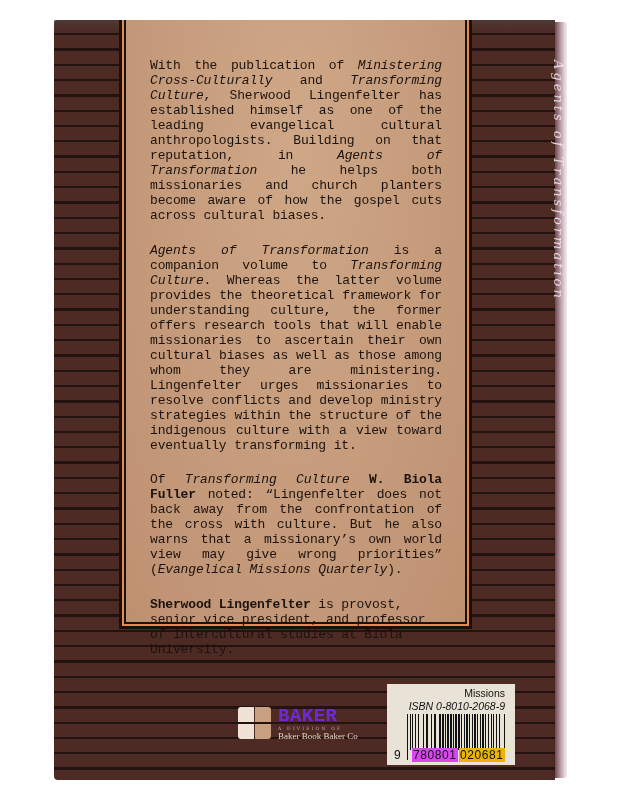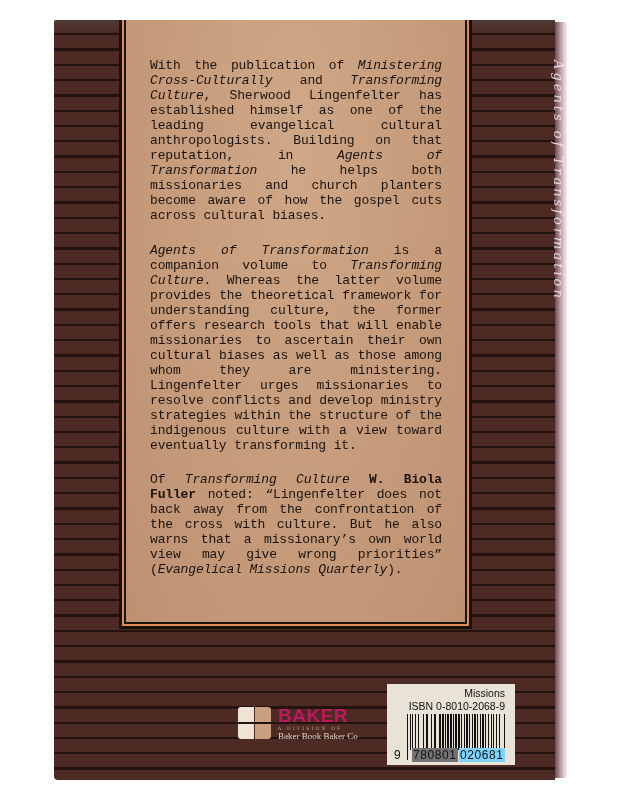--- a/index.html
+++ b/index.html
@@ -59,72 +59,73 @@
   .panel-text i { font-style: italic; }
   .panel-text b { font-weight: bold; }
 
   .logo {
     position: absolute; left: 238px; top: 707px; width: 115px; height: 34px;
   }
   .logo-blocks { position: absolute; left: 0; top: 0; width: 35px; height: 34px; }
   .blk { position: absolute; width: 16px; height: 15px; }
   .logo-name {
     position: absolute; left: 40px; top: -2px;
-    font-family: Liberation Sans, sans-serif; font-weight: bold;
-    font-size: 19px; color: #be185d; letter-spacing: 0.5px;
+    font-family: Liberation Mono, monospace; font-weight: bold;
+    font-size: 19px; color: #6d28d9; letter-spacing: 0.5px;
   }
   .logo-division {
     position: absolute; left: 40px; top: 19px;
     font-family: "DejaVu Serif", "Liberation Serif", serif;
     font-size: 4.5px; letter-spacing: 2.2px; color: #cfa98d; white-space: nowrap;
   }
   .logo-company {
     position: absolute; left: 40px; top: 24px;
     font-family: "Liberation Serif", "DejaVu Serif", serif;
     font-size: 9px; color: #e8d3c2; white-space: nowrap;
   }
 
   .barcode-label {
     position: absolute; left: 387px; top: 684px; width: 128px; height: 81px;
     background: #e9e2d6;
     font-family: "Liberation Sans", "DejaVu Sans", sans-serif; color: #111;
   }
   .bc-cat { position: absolute; right: 10px; top: 3px; font-size: 10.5px; }
-  .bc-isbn { position: absolute; right: 10px; top: 16px; font-size: 10.5px; white-space: nowrap; }
+  .bc-isbn { position: absolute; right: 10px; top: 16px; font-size: 10.5px; white-space: nowrap; font-style: italic; }
   .bc-bars {
     position: absolute; left: 20px; top: 30px; width: 98px; height: 36px;
     background: repeating-linear-gradient(to right,
       #111 0px, #111 1.2px, transparent 1.2px, transparent 2.6px,
       #111 2.6px, #111 4.4px, transparent 4.4px, transparent 5.5px,
       #111 5.5px, #111 6.2px, transparent 6.2px, transparent 8.1px);
   }
   .bc-guard { position: absolute; top: 30px; width: 1.4px; height: 46px; background: #111; }
   .bc-first { position: absolute; left: 7px; top: 64px; font-size: 12px; }
-  .bc-left { position: absolute; left: 25px; top: 64px; font-size: 12px; background: #737373; padding: 0 1px; letter-spacing: 0.6px; }
-  .bc-right { position: absolute; left: 72px; top: 64px; font-size: 12px; background: #7dd3fc; padding: 0 1px; letter-spacing: 0.6px; }
+  .bc-left { position: absolute; left: 25px; top: 64px; font-size: 12px; background: #d946ef; padding: 0 1px; letter-spacing: 0.6px; }
+  .bc-right { position: absolute; left: 72px; top: 64px; font-size: 12px; background: #eab308; padding: 0 1px; letter-spacing: 0.6px; }
 </style>
 </head>
 <body>
 
 <div class="book">
   <div class="book-top-shade"></div>
 </div>
 
 <div class="spine"></div>
 <div class="spine-title">Agents of Transformation</div>
 
 <div class="frame-outer"></div>
 <div class="frame-orange"></div>
 <div class="frame-inner"></div>
 <div class="panel"></div>
 
 <div class="panel-text">
   <p><span>With the publication of </span><i>Ministering Cross-Culturally</i><span> and </span><i>Transforming Culture</i><span>, Sherwood Lingenfelter has established himself as one of the leading evangelical cultural anthropologists. Building on that reputation, in </span><i>Agents of Transformation</i><span> he helps both missionaries and church planters become aware of how the gospel cuts across cultural biases.</span></p>
   <p><i>Agents of Transformation</i><span> is a companion volume to </span><i>Transforming Culture</i><span>. Whereas the latter volume provides the theoretical framework for understanding culture, the former offers research tools that will enable missionaries to ascertain their own cultural biases as well as those among whom they are ministering. Lingenfelter urges missionaries to resolve conflicts and develop ministry strategies within the structure of the indigenous culture with a view toward eventually transforming it.</span></p>
   <p><span>Of </span><i>Transforming Culture</i><span> </span><b>W. Biola Fuller</b><span> noted: “Lingenfelter does not back away from the confrontation of the cross with culture. But he also warns that a missionary’s own world view may give wrong priorities” (</span><i>Evangelical Missions Quarterly</i><span>).</span></p>
+  <p class="last"><b>Sherwood Lingenfelter</b><span> is provost, senior vice president, and professor of intercultural studies at Biola University.</span></p>
 </div>
 
 <div class="logo">
   <div class="logo-blocks">
     <div class="blk" style="left:0;top:0;background:#efe3d6;border-radius:3px 0 0 0;"></div>
     <div class="blk" style="left:17px;top:0;background:#c9a080;border-radius:0 3px 0 0;"></div>
     <div class="blk" style="left:0;top:17px;background:#efe3d6;border-radius:0 0 0 3px;"></div>
     <div class="blk" style="left:17px;top:17px;background:#c9a080;border-radius:0 0 3px 0;"></div>
   </div>
   <div class="logo-name">BAKER</div>

